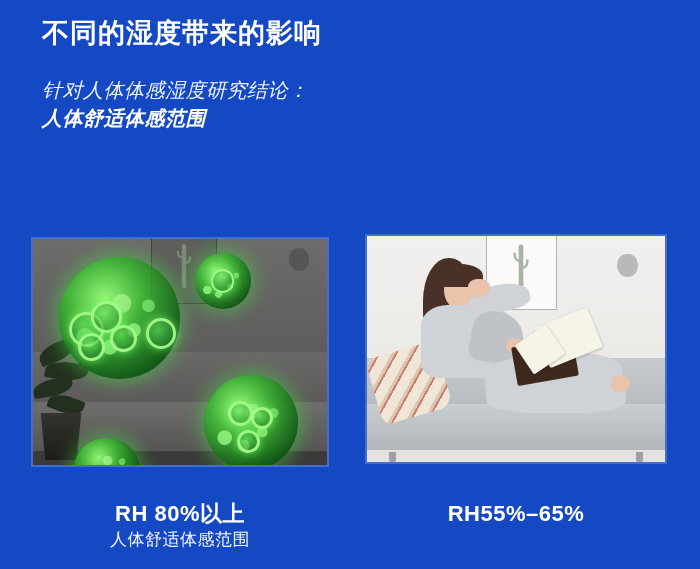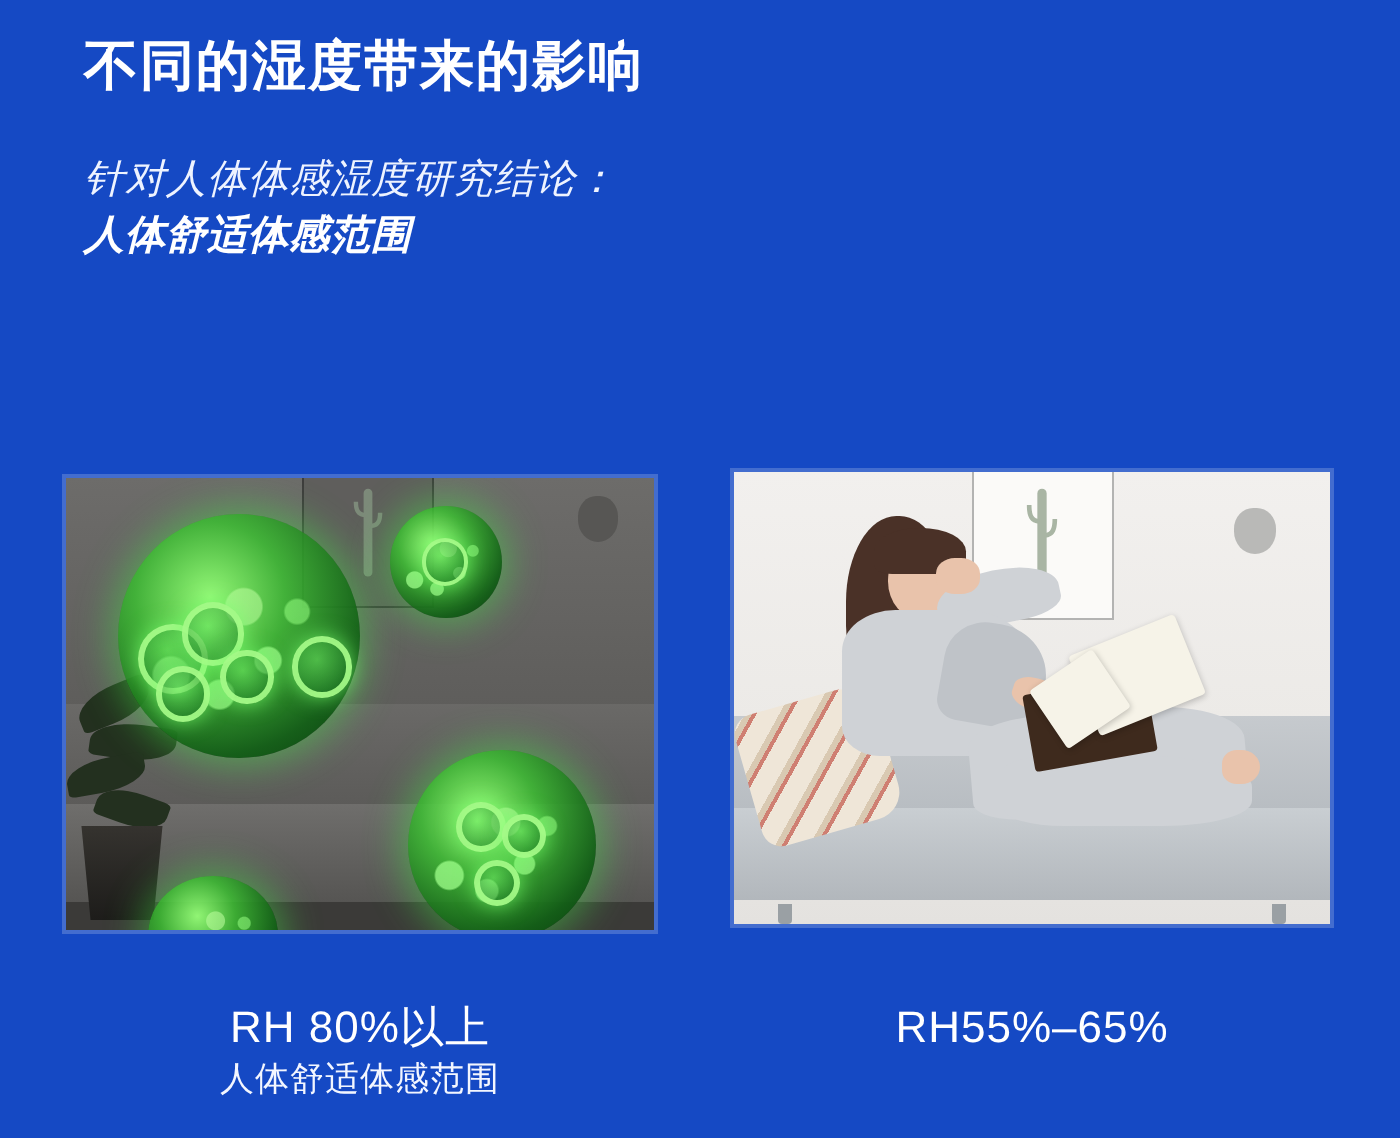--- a/index.html
+++ b/index.html
@@ -211,21 +211,21 @@
   .caption {
     position: absolute;
     text-align: center;
     color: #ffffff;
   }
   .caption-left  { left: 33px;  top: 500px; width: 294px; }
   .caption-right { left: 367px; top: 500px; width: 298px; }
   .caption .cap-main {
     display: block;
     font-size: 22px;
-    font-weight: normal;
+    font-weight: bold;
     letter-spacing: 0.5px;
     line-height: 27px;
   }
   .caption .cap-sub {
     display: block;
     font-size: 17px;
     font-weight: normal;
     letter-spacing: 0.5px;
     line-height: 26px;
     color: #f3f6ff;

